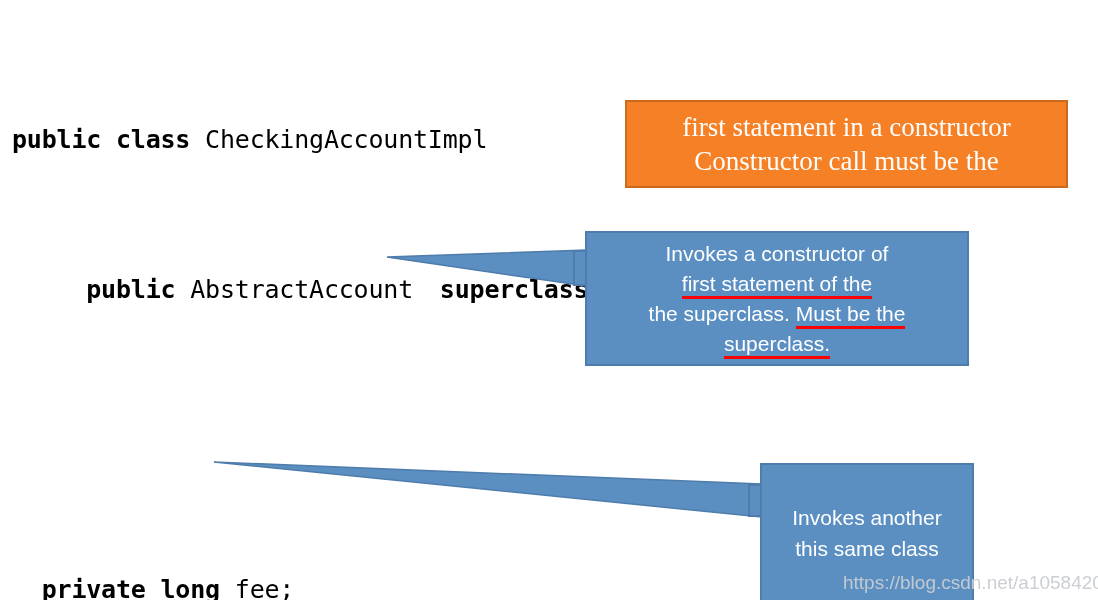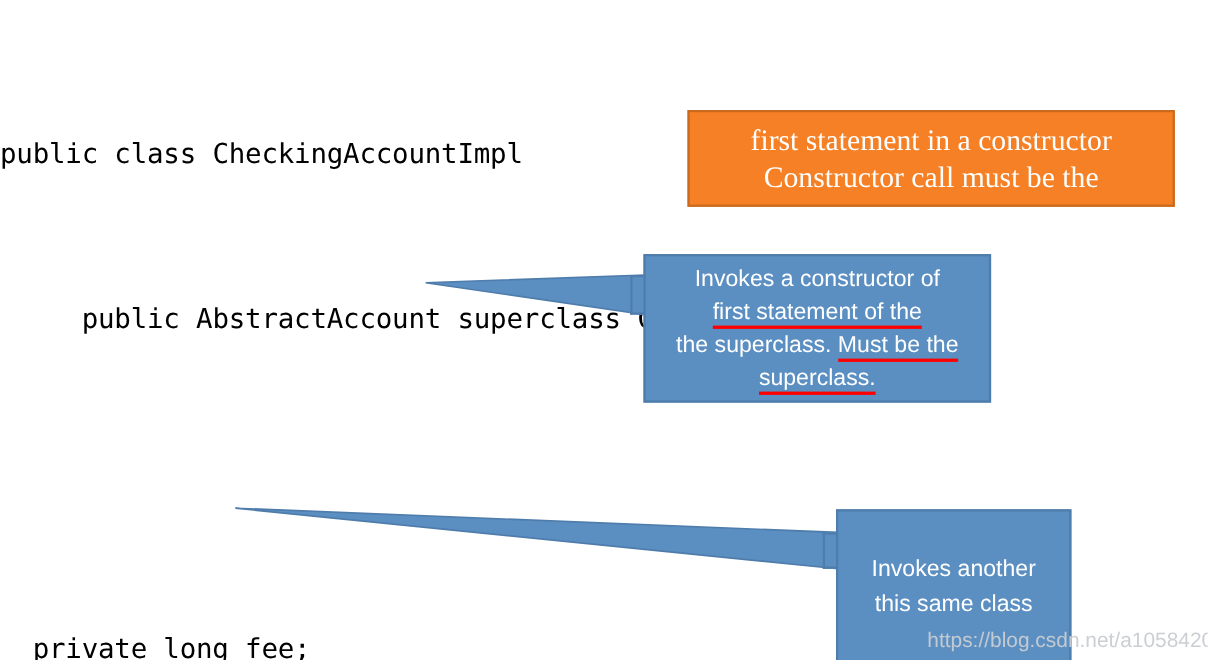--- a/index.html
+++ b/index.html
@@ -27,21 +27,21 @@
     line-height: 37.5px;
     color: #000000;
     white-space: pre;
     letter-spacing: -0.2px;
   }
   .code-line {
     height: 37.5px;
     white-space: pre;
   }
   .code-line.blank { height: 37.5px; }
-  .kw { font-weight: normal; }
+  .kw { font-weight: bold; margin-left: 12px; }
 
   
   .orange-box {
     position: absolute;
     left: 625px;
     top: 100px;
     width: 443px;
     height: 88px;
     background: #F58025;
     border: 2px solid #C96A1E;
@@ -68,21 +68,21 @@
     text-align: center;
     display: flex;
     flex-direction: column;
     align-items: center;
     justify-content: center;
   }
 
   #blue-box-super {
     left: 585px;
     top: 231px;
-    width: 316px;
+    width: 384px;
     height: 135px;
     font-size: 21px;
     line-height: 30px;
     padding: 2px 8px;
   }
   
   #blue-stub-super {
     position: absolute;
     left: 573px;
     top: 250px;

